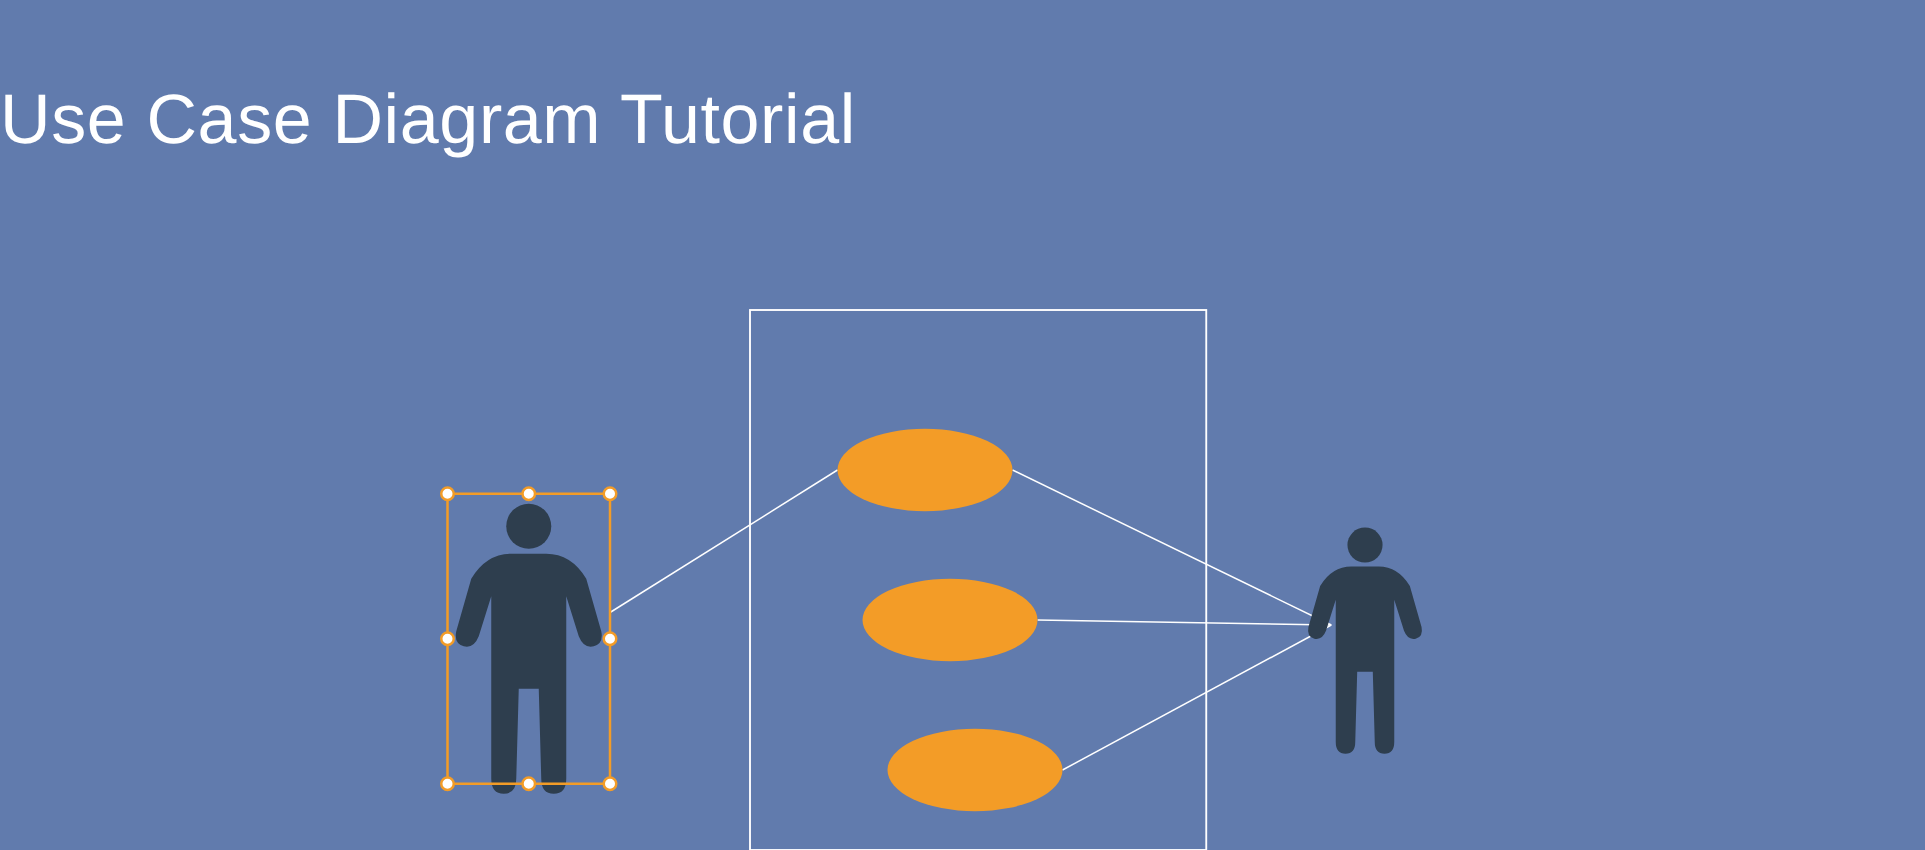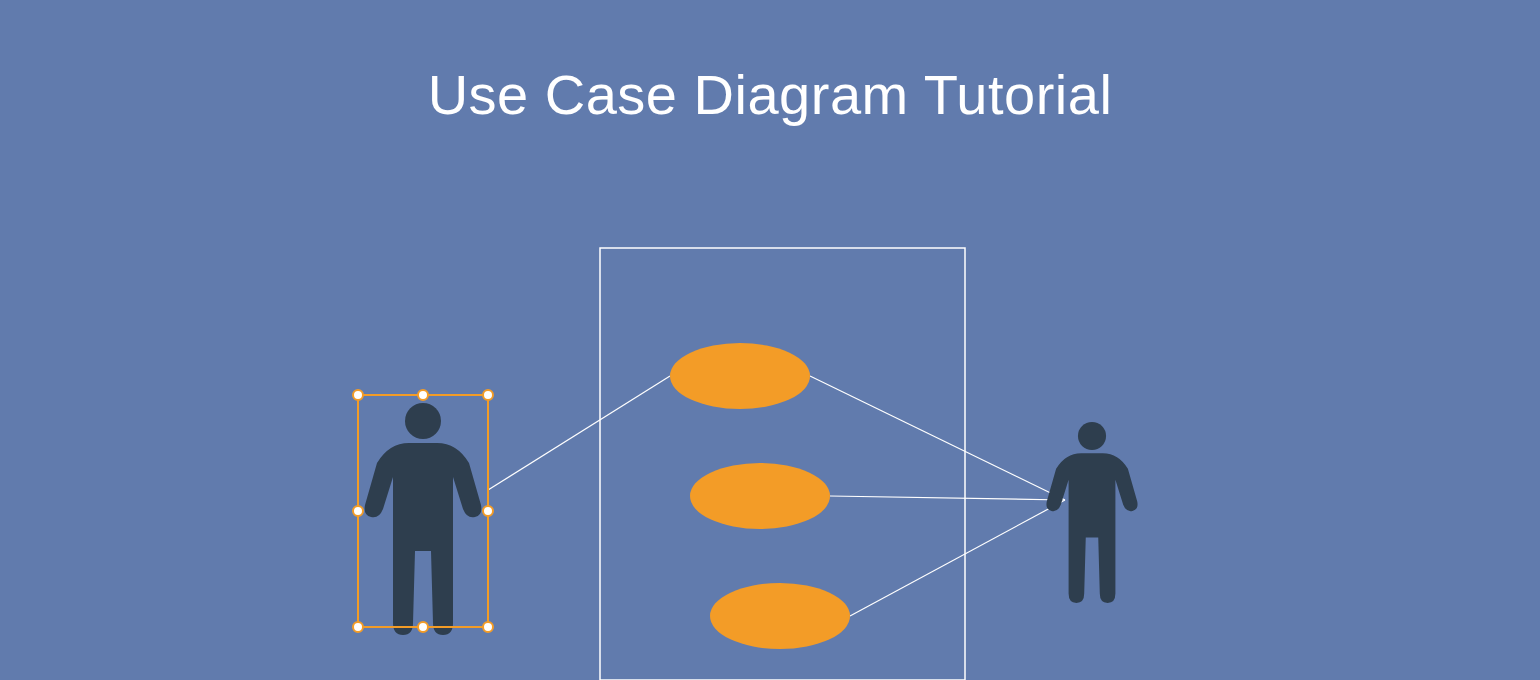--- a/index.html
+++ b/index.html
@@ -1,17 +1,17 @@
 <!DOCTYPE html>
 <html><head>
 <meta charset="utf-8">
 <style>
   html,body{margin:0;padding:0;width:1540px;height:680px;overflow:hidden;background:#617BAD;font-family:"Segoe UI","Helvetica Neue",Arial,sans-serif;}
   .stage{position:relative;width:1540px;height:680px;}
-  .title{position:absolute;left:0;right:0;top:62px;text-align:center;color:#fff;font-size:56px;font-weight:400;letter-spacing:0.5px;}
+  .title{position:absolute;left:0;right:0;top:62px;text-align:left;color:#fff;font-size:56px;font-weight:400;letter-spacing:0.5px;}
   svg{position:absolute;top:0;left:0;}
 </style>
 </head>
 <body>
 
 <div class="stage">
   <div class="title">Use Case Diagram Tutorial</div>
   <svg id="svg" width="1540" height="680">
       <rect x="600" y="248" width="365" height="432" fill="none" stroke="#FFFFFF" stroke-width="1.5"></rect>
       <line x1="488" y1="490" x2="670" y2="376" stroke="#FFFFFF" stroke-width="1.2"></line>

